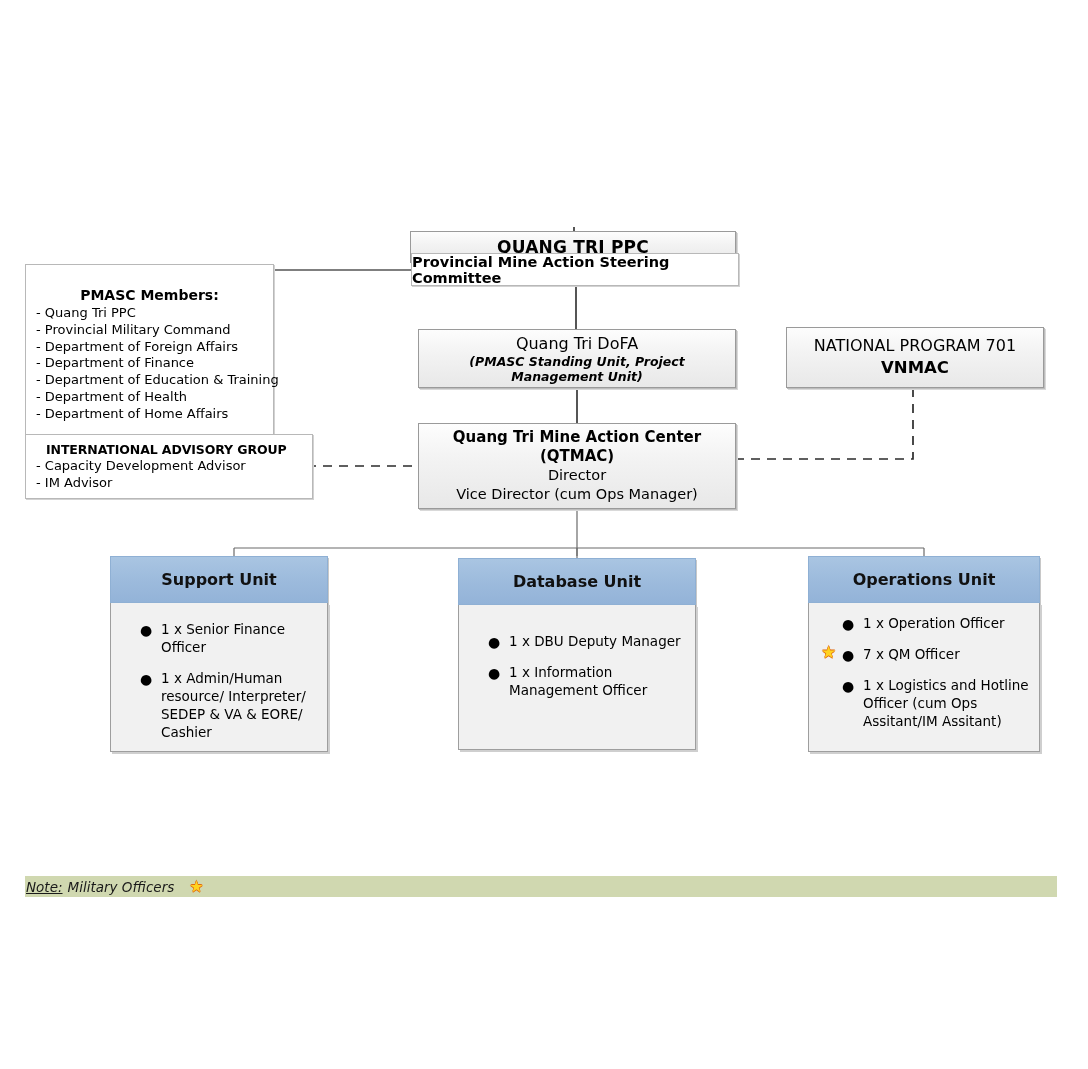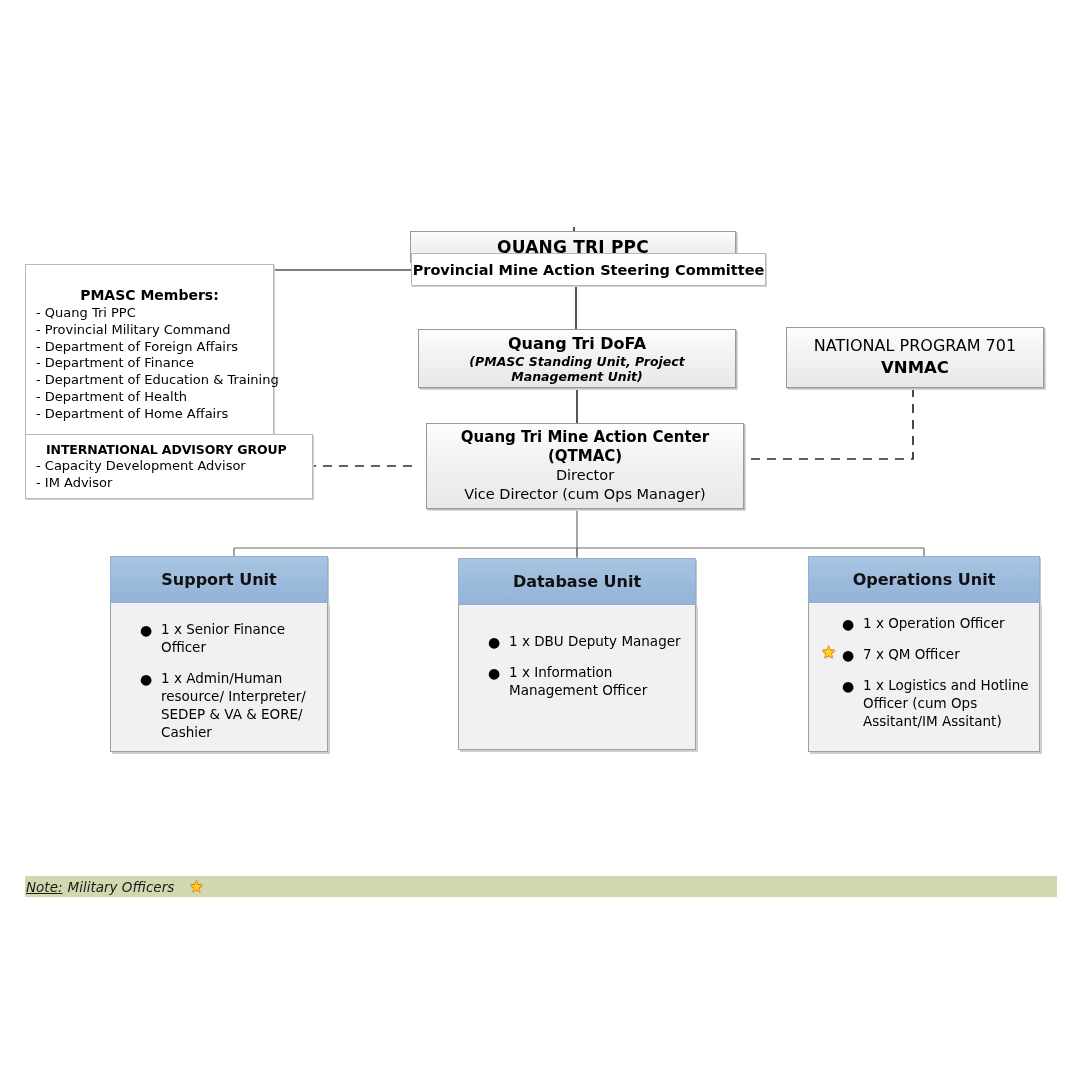--- a/index.html
+++ b/index.html
@@ -45,41 +45,40 @@
     box-sizing: border-box;
   }
 
   #ppc-box {
     left: 410px; top: 195px; width: 326px; height: 32px;
     font-size: 17px; font-weight: bold; letter-spacing: .2px;
     color: #000;
     margin-top: 36px;
   }
   #steering-box {
-    left: 411px; top: 253px; width: 355px; height: 33px;
+    left: 411px; top: 253px; width: 328px; height: 33px;
     display: flex; align-items: center; justify-content: center;
     font-size: 14.5px; font-weight: bold; color: #000;
   }
   #dofa-box {
     left: 418px; top: 329px; width: 318px; height: 59px;
     padding: 3px 4px;
   }
-  #dofa-box .t1 { font-size: 16px; font-weight: bold; line-height: 1.25; }
+  #dofa-box .t1 { font-size: 16px; font-weight: normal; line-height: 1.25; }
   #dofa-box .t2 { font-size: 12.5px; font-weight: bold; font-style: italic; line-height: 1.2; }
 
   #vnmac-box {
     left: 786px; top: 327px; width: 258px; height: 61px;
   }
   #vnmac-box .t1 { font-size: 16px; line-height: 1.3; }
   #vnmac-box .t2 { font-size: 16.5px; font-weight: bold; line-height: 1.3; }
 
   #qtmac-box {
     left: 418px; top: 423px; width: 318px; height: 86px;
     padding: 4px;
-    margin-left: 8px;
   }
   #qtmac-box .t1 { font-size: 15px; font-weight: bold; line-height: 1.25; }
   #qtmac-box .t2 { font-size: 14.5px; line-height: 1.3; }
 
   #pmasc-box {
     left: 25px; top: 232px; width: 249px; height: 182px;
     padding: 22px 10px 8px 10px;
     margin-top: 32px;
   }
   #pmasc-box .title {

